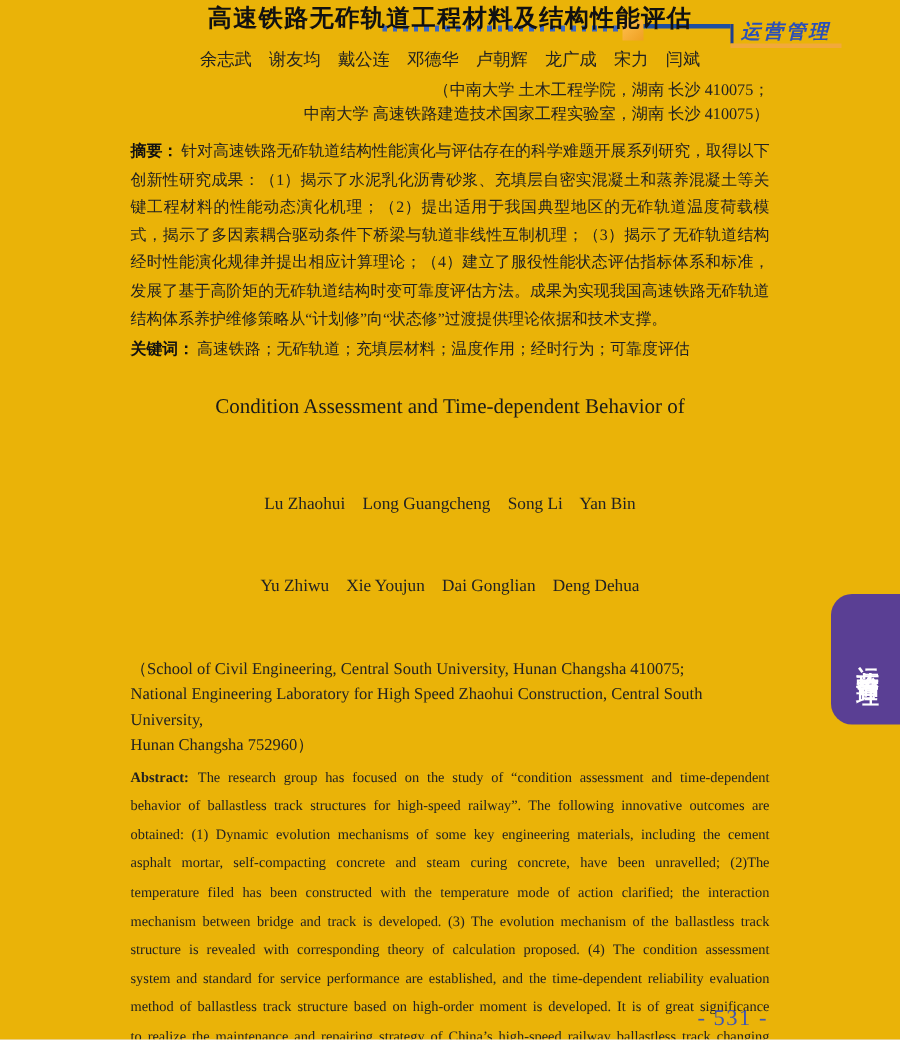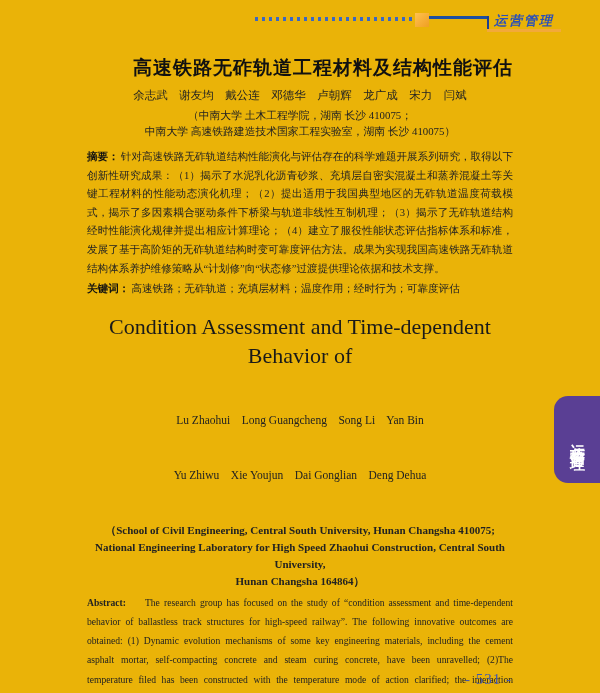--- a/index.html
+++ b/index.html
@@ -24,40 +24,40 @@
   
   .side-tab { position:absolute; right:0; top:396px; width:46px; height:87px;
     background:#5a3f94; border-radius:14px 0 0 14px;
     display:flex; align-items:center; justify-content:center; }
   .side-tab span { writing-mode:vertical-rl; color:#ffffff; font-weight:bold;
     font-size:15px; letter-spacing:4px; font-family:"Liberation Sans",sans-serif; }
 
   
   .content { position:absolute; left:87px; top:0; width:426px; }
 
-  .zh-title { margin-top:55px; text-align:right; font-family:"Liberation Sans",sans-serif;
-    font-weight:700; font-size:19px; line-height:26px; letter-spacing:1px; color:#111; }
+  .zh-title { text-align:center; font-family:"Liberation Sans",sans-serif;
+    font-weight:700; font-size:16px; line-height:26px; letter-spacing:1px; color:#111; }
   .zh-authors { margin-top:7px; text-align:center; font-size:11.5px; line-height:15px;
     white-space:pre-wrap; color:#222; }
-  .zh-aff { text-align:center; font-size:10.8px; line-height:16px; color:#222; }
+  .zh-aff { text-align:right; font-size:10.8px; line-height:16px; color:#222; }
   .zh-aff.first { margin-top:4px; }
 
   .zh-abstract { margin:8px 0 0; font-size:10.6px; line-height:18.6px;
     text-align:justify; color:#222; }
   .zh-abstract b, .zh-keywords b { font-family:"Liberation Sans",sans-serif;
     font-weight:700; color:#111; margin-right:2px; }
   .zh-keywords { margin:1px 0 0; font-size:10.6px; line-height:18.6px; color:#222; }
 
-  .en-title { margin-top:13px; text-align:center; font-size:22px; line-height:29px; color:#1a1a1a; }
+  .en-title { margin-top:13px; text-align:center; font-size:14px; line-height:29px; color:#1a1a1a; }
   .en-authors { margin-top:4px; text-align:center; font-size:11.5px; line-height:18.5px;
     white-space:pre-wrap; color:#222; }
-  .en-aff { text-align:center; font-size:11px; line-height:17px; color:#222;font-weight:bold; }
+  .en-aff { font-size:11px; line-height:17px; color:#222; }
   .en-abstract { margin:3px 0 0; font-size:9.6px; line-height:19.2px; text-align:justify;
     word-spacing:1.5px; color:#222; }
-  .en-abstract b { font-weight:700; margin-right:19px; }
+  .en-abstract b { font-weight:700; margin-right:6px; }
 
   .page-number { position:absolute; right:88px; bottom:5px; font-size:15px;
     letter-spacing:1px; color:#3f56b5; font-family:"Liberation Serif",serif; }
 </style>
 </head>
 <body>
 
 <div class="page">
 
   <div class="hdr">
@@ -89,21 +89,21 @@
     </div>
 
     <div class="en-authors">
       <div>Lu Zhaohui    Long Guangcheng    Song Li    Yan Bin</div>
       <div>Yu Zhiwu    Xie Youjun    Dai Gonglian    Deng Dehua</div>
     </div>
 
     <div>
       <div class="en-aff">（School of Civil Engineering, Central South University, Hunan Changsha 410075;</div>
       <div class="en-aff">National Engineering Laboratory for High Speed Zhaohui Construction, Central South University,</div>
-      <div class="en-aff">Hunan Changsha 164864）</div>
+      <div class="en-aff">Hunan Changsha 752960）</div>
     </div>
 
     <p class="en-abstract"><b>Abstract:</b><span>The research group has focused on the study of “condition assessment and time-dependent behavior of ballastless track structures for high-speed railway”. The following innovative outcomes are obtained: (1) Dynamic evolution mechanisms of some key engineering materials, including the cement asphalt mortar, self-compacting concrete and steam curing concrete, have been unravelled; (2)The temperature filed has been constructed with the temperature mode of action clarified; the interaction mechanism between bridge and track is developed. (3) The evolution mechanism of the ballastless track structure is revealed with corresponding theory of calculation proposed. (4) The condition assessment system and standard for service performance are established, and the time-dependent reliability evaluation method of ballastless track structure based on high-order moment is developed. It is of great significance to realize the maintenance and repairing strategy of China’s high-speed railway ballastless track changing from “repair as planned” to “repair by state”, to ensure the safety, punctuality, efficient operation of high-speed railway safety.</span></p>
 
   </div>
 
   <div class="page-number">- 531 -</div>
 
 </div>
 

